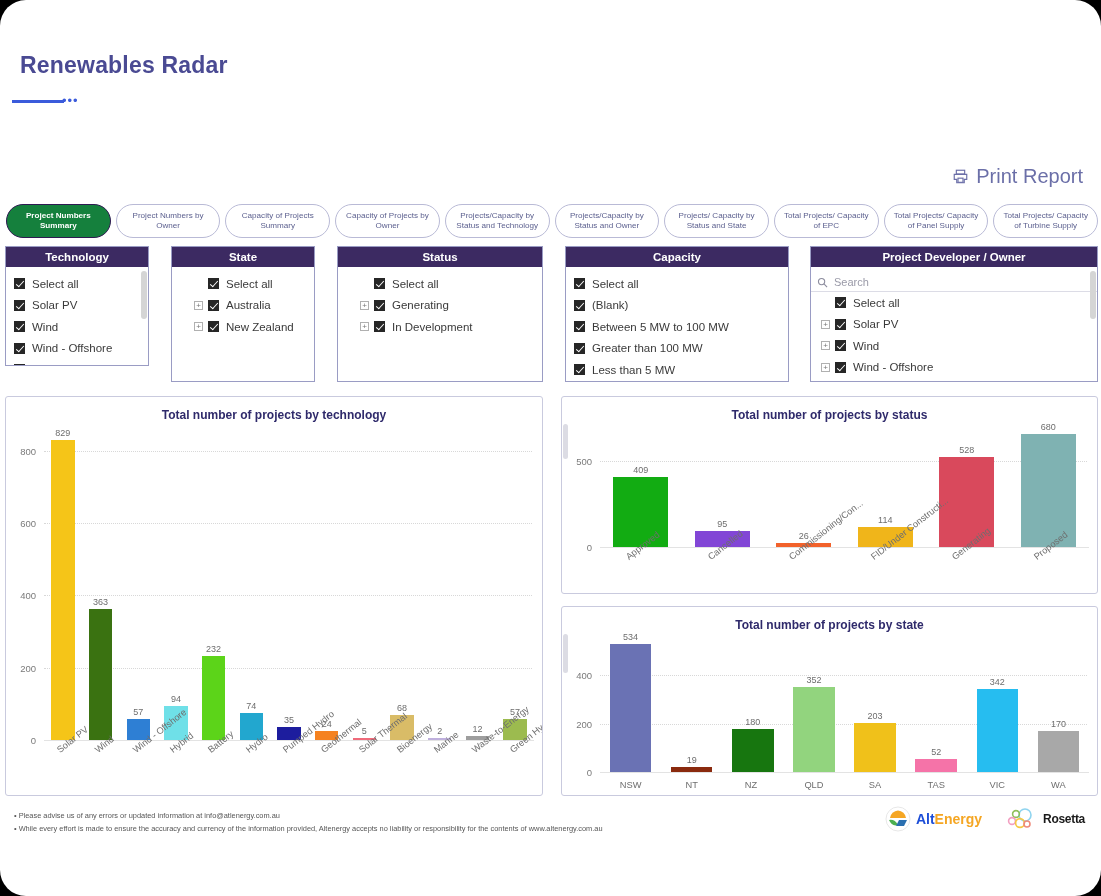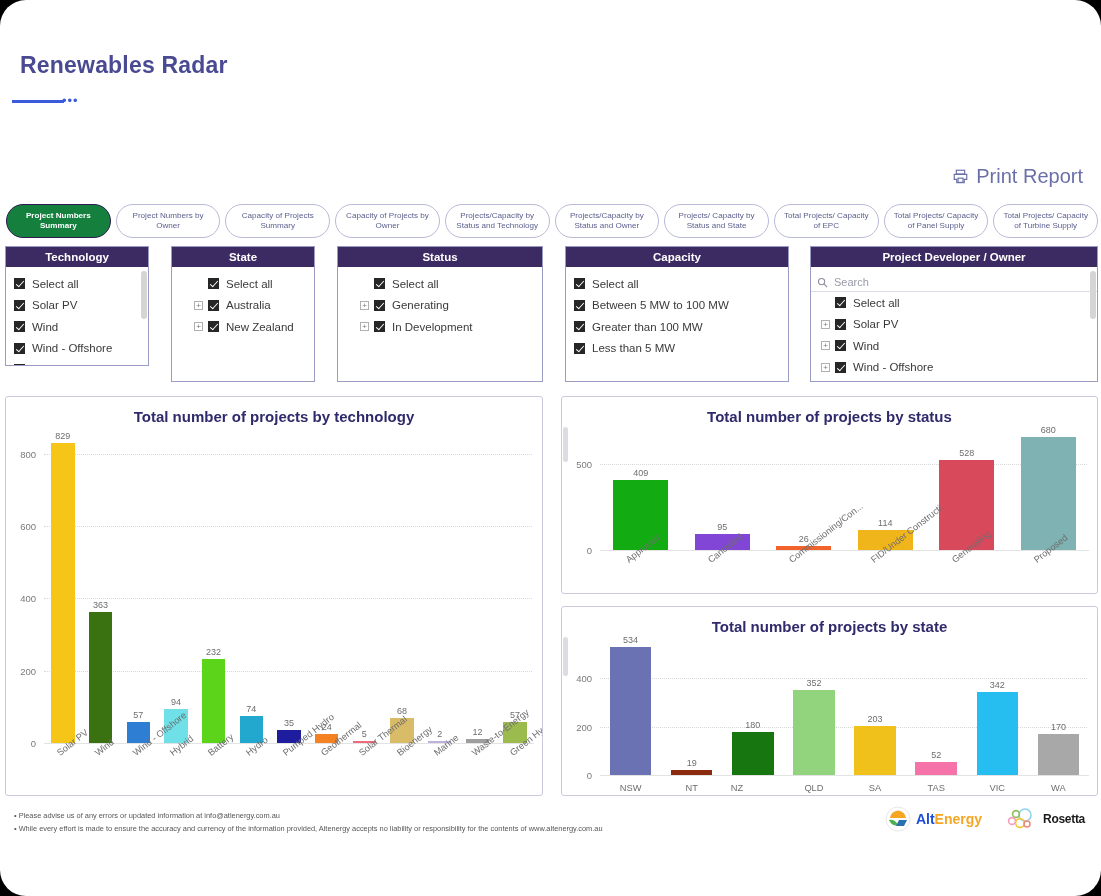--- a/index.html
+++ b/index.html
@@ -126,21 +126,21 @@
   
   .card {
     position: absolute;
     background: #fff;
     border: 1px solid #c9cade;
     border-radius: 3px;
     overflow: hidden;
   }
   .card-title {
     text-align: center;
-    font-size: 15px; font-weight: bold;
+    font-size: 12px; font-weight: bold;
     color: #2f2a6b;
     padding-top: 11px;
   }
   .plot { position: relative; width: 100%; }
   .gridline {
     position: absolute; left: 0; right: 4px;
     border-top: 1px dotted #d8d8d8;
   }
   .ytick {
     position: absolute; left: 0;
@@ -309,20 +309,24 @@
       </div>
       <div class="slicer" style="left: 565px; top: 246px; width: 224px; height: 136px;">
         <div class="slicer-head">Capacity</div>
         <div class="slicer-body">
           <div class="srow" style="padding-left: 8px;">
             <span class="cbx"></span>
             <span>Select all</span>
           </div>
           <div class="srow" style="padding-left: 8px;">
             <span class="cbx"></span>
+            <span>(Blank)</span>
+          </div>
+          <div class="srow" style="padding-left: 8px;">
+            <span class="cbx"></span>
             <span>Between 5 MW to 100 MW</span>
           </div>
           <div class="srow" style="padding-left: 8px; text-align: right;">
             <span class="cbx"></span>
             <span>Greater than 100 MW</span>
           </div>
           <div class="srow" style="padding-left: 8px;">
             <span class="cbx"></span>
             <span>Less than 5 MW</span>
           </div>
@@ -537,21 +541,21 @@
             </div>
             <div class="bargroup">
               <div class="bar-val">170</div>
               <div class="bar" style="height: 41.0345px; background: rgb(168, 168, 168); width: 68%;"></div>
             </div>
           </div>
           <div class="axis-base" style="top: 140px; left: 38px; width: 489px;"></div>
           <div class="xlabels" style="left: 38px; top: 145px; width: 489px; height: 60px;">
             <div class="xlab-flat" style="left: 30.5625px; top: 3px;">NSW</div>
             <div class="xlab-flat" style="left: 91.6875px; top: 3px;">NT</div>
-            <div class="xlab-flat" style="left: 137px; top: 3px;">NZ</div>
+            <div class="xlab-flat" style="left: 151px; top: 3px;">NZ</div>
             <div class="xlab-flat" style="left: 213.938px; top: 3px;">QLD</div>
             <div class="xlab-flat" style="left: 275.062px; top: 3px;">SA</div>
             <div class="xlab-flat" style="left: 336.188px; top: 3px;">TAS</div>
             <div class="xlab-flat" style="left: 397.312px; top: 3px;">VIC</div>
             <div class="xlab-flat" style="left: 458.438px; top: 3px;">WA</div>
           </div>
         </div>
       </div>
     </div>
 

